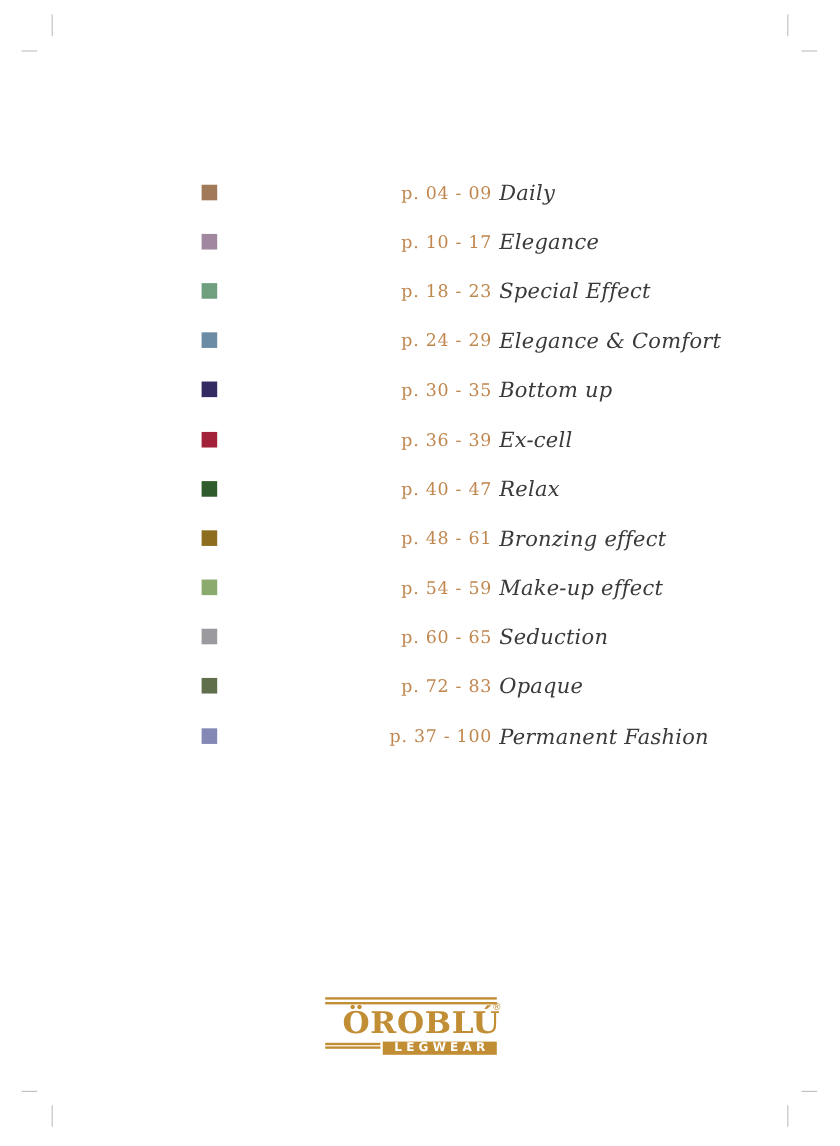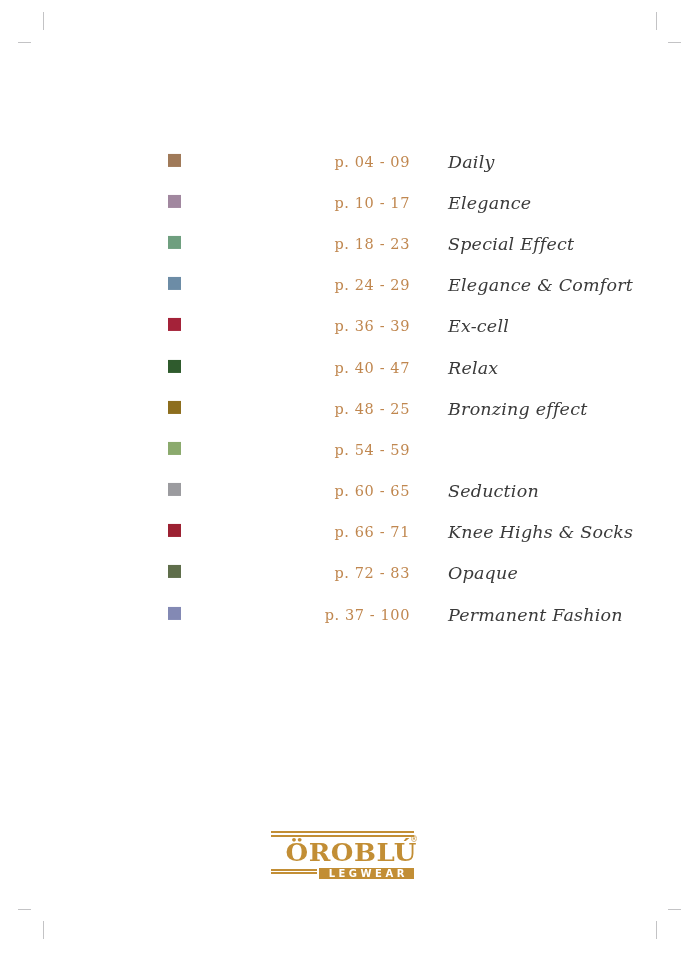--- a/index.html
+++ b/index.html
@@ -65,21 +65,21 @@
     transform: translateY(-52%);
     text-align: right;
     font-family: "DejaVu Serif", serif;
     font-size: 14.5px;
     letter-spacing: 0.6px;
     color: var(--pages-color, #c0874f);
     white-space: nowrap;
   }
   .label {
     position: absolute;
-    left: 448px;
+    left: 416px;
     top: 50%;
     transform: translateY(-52%);
     font-family: "DejaVu Serif", serif;
     font-style: italic;
     font-size: 17.5px;
     letter-spacing: 0.2px;
     color: var(--label-color, #3a3a3a);
     white-space: nowrap;
   }
 
@@ -180,55 +180,56 @@
       <span class="pages">p. 18 - 23</span>
       <span class="label">Special Effect</span>
     </div>
 
     <div class="toc-row">
       <span class="swatch" style="background: rgb(108, 140, 166);"></span>
       <span class="pages">p. 24 - 29</span>
       <span class="label">Elegance &amp; Comfort</span>
     </div>
 
+    <div class="toc-row">
+      <span class="swatch" style="background: rgb(52, 43, 98);"></span>
+      <span class="pages">p. 30 - 35</span>
+      <span class="label">Bottom up</span>
+    </div>
 
     <div class="toc-row">
       <span class="swatch" style="background: rgb(164, 34, 57);"></span>
       <span class="pages">p. 36 - 39</span>
       <span class="label">Ex-cell</span>
     </div>
 
     <div class="toc-row">
       <span class="swatch" style="background: rgb(47, 91, 45);"></span>
       <span class="pages">p. 40 - 47</span>
       <span class="label">Relax</span>
     </div>
 
     <div class="toc-row">
       <span class="swatch" style="background: rgb(141, 110, 30);"></span>
-      <span class="pages">p. 48 - 25</span>
+      <span class="pages">p. 48 - 61</span>
       <span class="label">Bronzing effect</span>
     </div>
 
     <div class="toc-row">
       <span class="swatch" style="background: rgb(139, 170, 109);"></span>
       <span class="pages">p. 54 - 59</span>
+      <span class="label">Make-up effect</span>
     </div>
 
     <div class="toc-row">
       <span class="swatch" style="background: rgb(155, 155, 159);"></span>
       <span class="pages">p. 60 - 65</span>
       <span class="label">Seduction</span>
     </div>
 
-    <div class="toc-row">
-      <span class="swatch" style="background: rgb(156, 33, 50);"></span>
-      <span class="pages">p. 66 - 71</span>
-      <span class="label">Knee Highs &amp; Socks</span>
-    </div>
 
     <div class="toc-row">
       <span class="swatch" style="background: rgb(95, 110, 75);"></span>
       <span class="pages">p. 72 - 83</span>
       <span class="label">Opaque</span>
     </div>
 
 
     <div class="toc-row">
       <span class="swatch" style="background: rgb(131, 137, 180);"></span>

